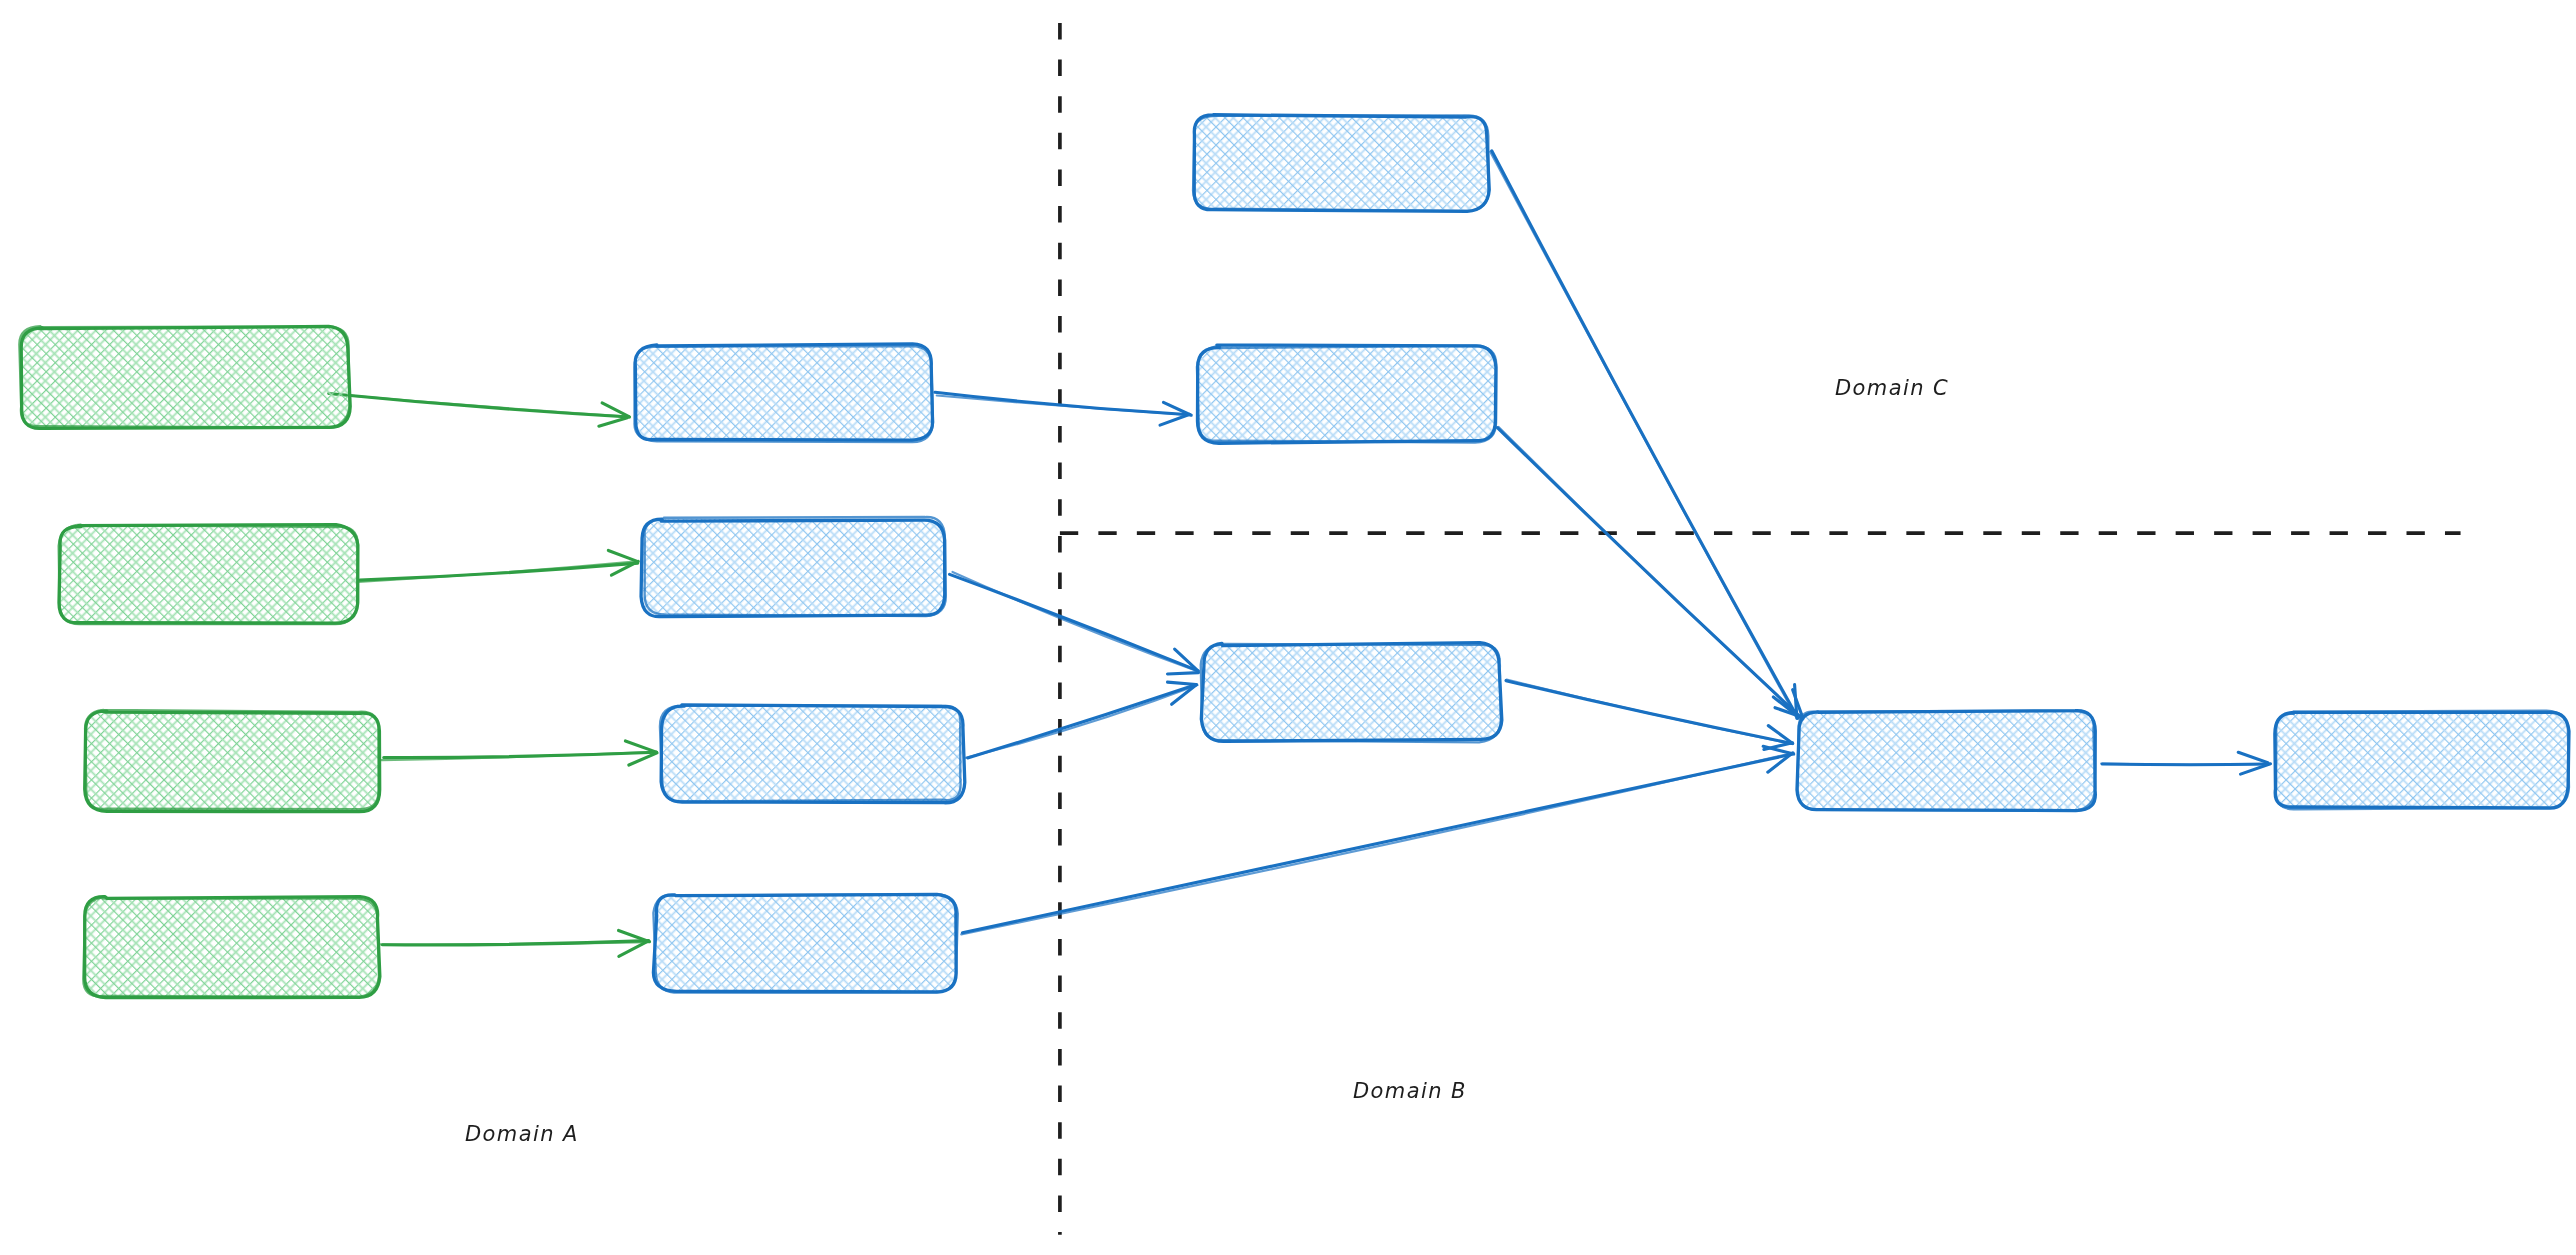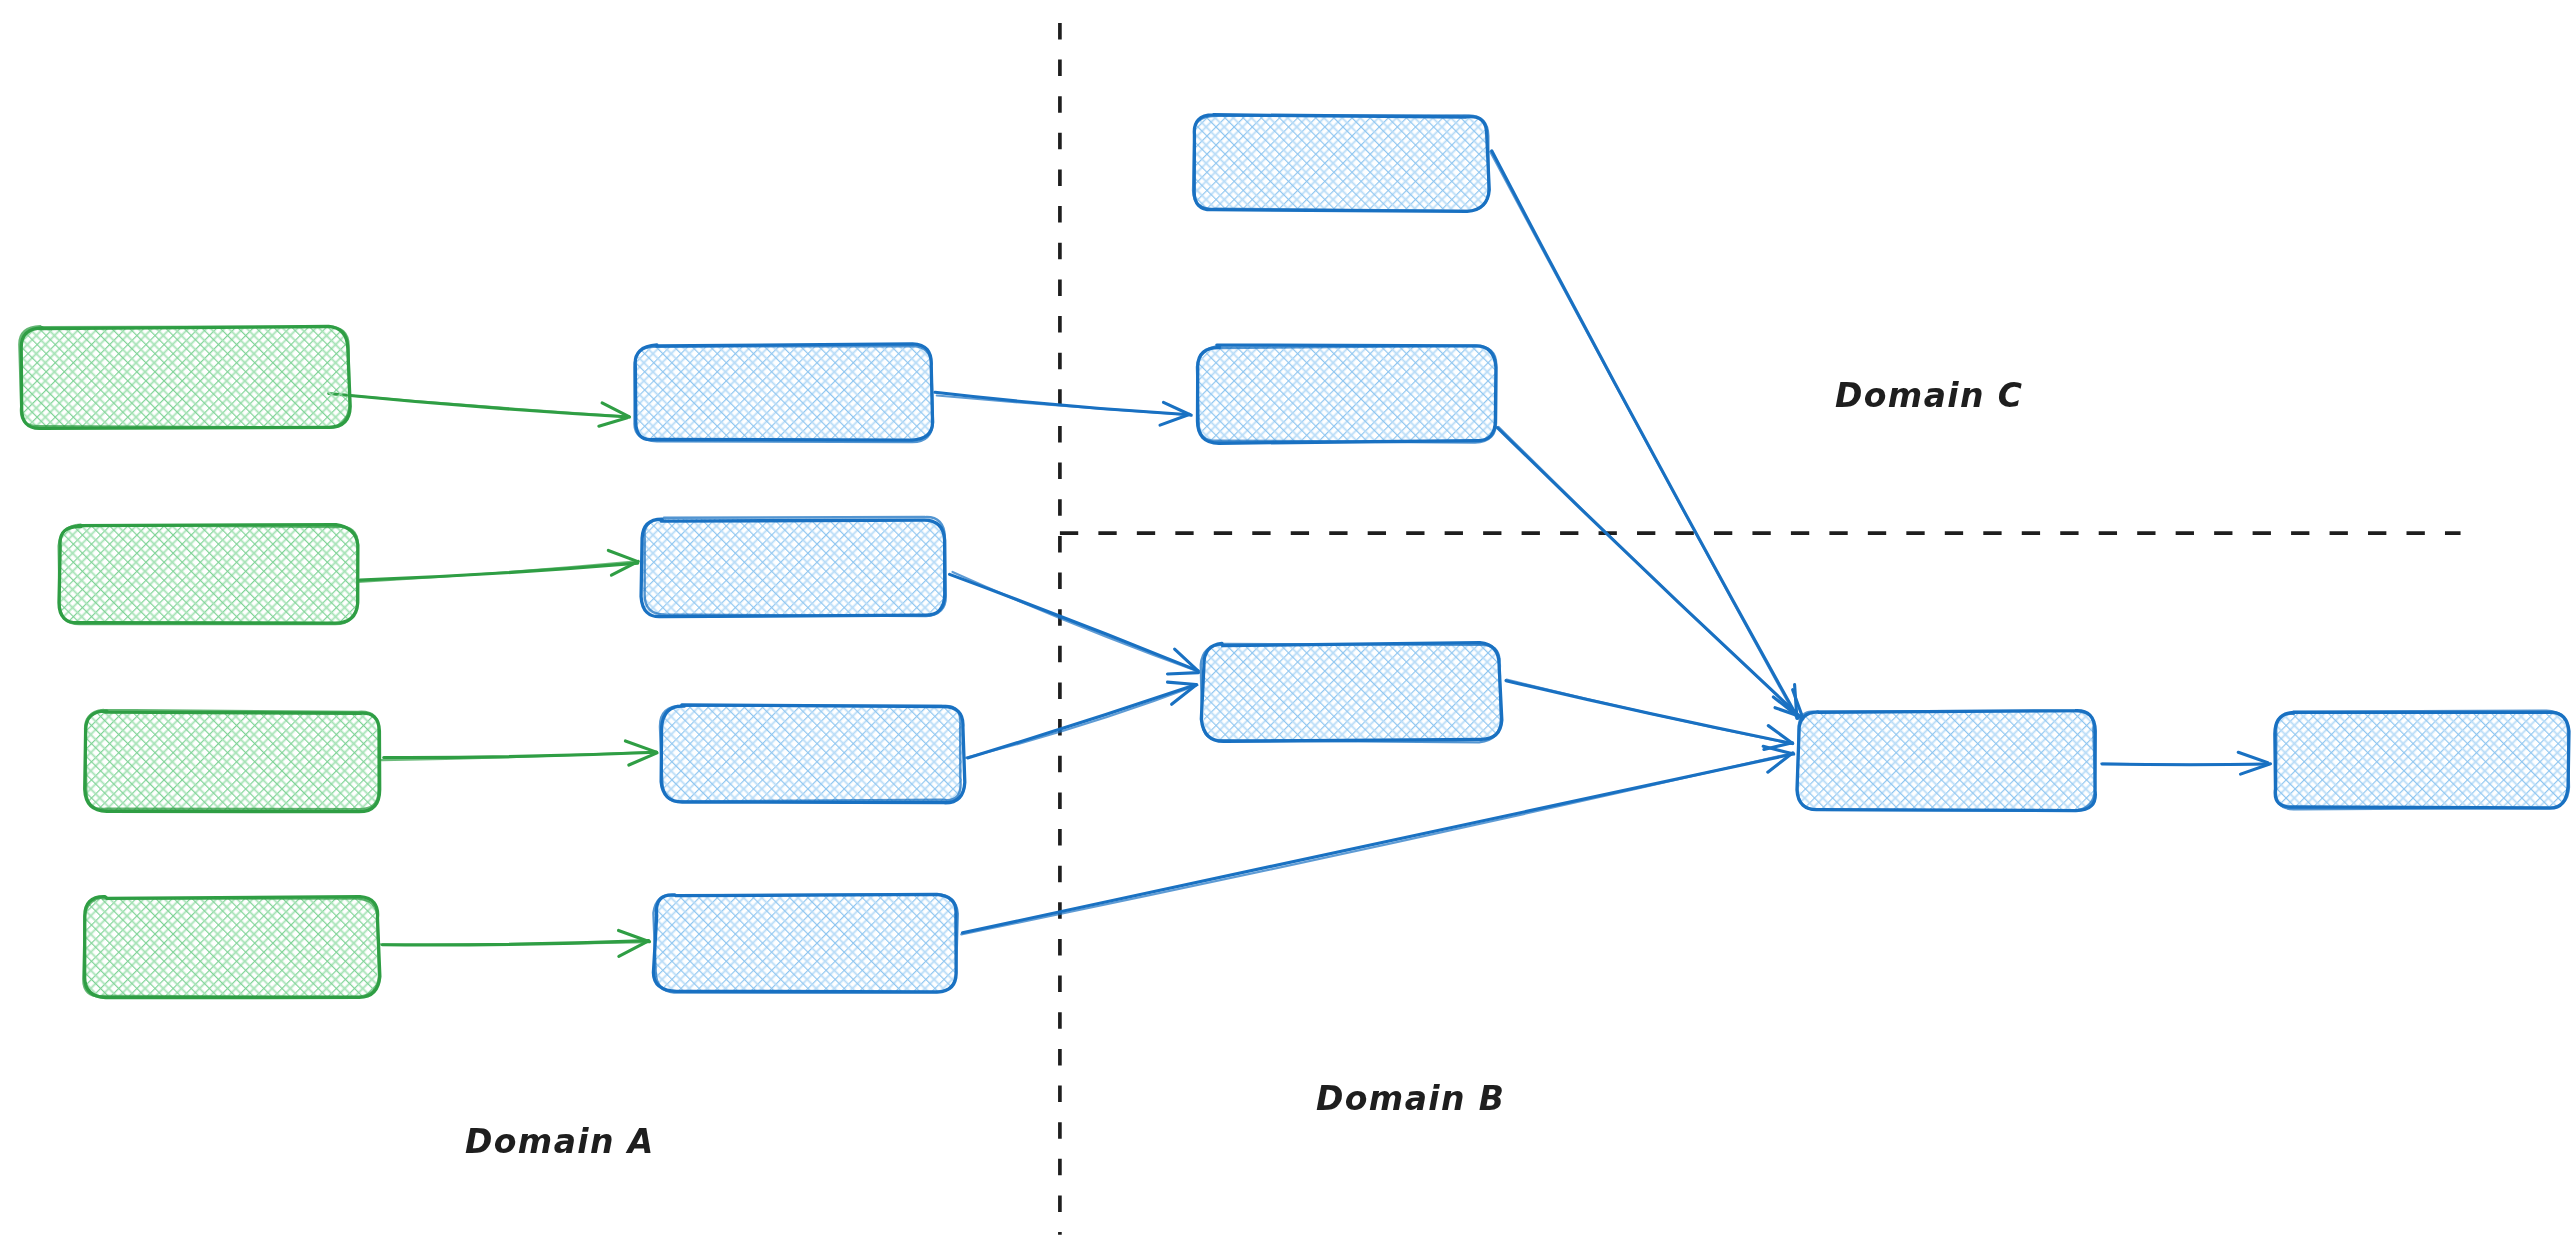--- a/index.html
+++ b/index.html
@@ -1,20 +1,20 @@
 <!DOCTYPE html>
 <html style="font-size:14.7px"><head>
 <meta charset="utf-8">
 <style>
   html,body{margin:0;padding:0;background:#ffffff;}
   body{width:2576px;height:1255px;overflow:hidden;font-family:"DejaVu Sans",sans-serif;}
   #stage{position:relative;width:2576px;height:1255px;background:#fff;}
   svg#canvas{position:absolute;left:0;top:0;width:2576px;height:1255px;}
-  .dlabel{position:absolute;font-family:"DejaVu Sans",sans-serif;font-size:33px;color:#1e1e1e;
-          letter-spacing:1.4px;font-style:italic;font-weight:700;white-space:nowrap;}
+  .dlabel{position:absolute;font-family:"DejaVu Sans",sans-serif;font-size:21px;color:#1e1e1e;
+          letter-spacing:1.4px;font-style:italic;font-weight:400;white-space:nowrap;}
 </style>
 </head>
 <body>
 
 <div id="stage">
   <svg id="canvas" viewBox="0 0 2812 1370" xmlns="http://www.w3.org/2000/svg">
     <defs>
       <pattern id="hatch-green" width="14" height="14" patternUnits="userSpaceOnUse" patternTransform="rotate(45)">
         <rect width="14" height="14" fill="none"></rect>
         <line x1="0" y1="0" x2="0" y2="14" stroke="#7fd396" stroke-width="2.6"></line>
@@ -269,17 +269,17 @@
           <rect x="2483" y="777" width="320" height="105" fill="url(#hatch-blue)" clip-path="url(#clip-c2)"></rect>
           <rect x="2483" y="777" width="320" height="105" fill="url(#hatch-blue2)" clip-path="url(#clip-c2)"></rect>
           <path d="M 2503.3912061902693 777.6419068610761 L 2781.62520970609 777.7440787283238 Q 2802.2525401354765 776.12705303845 2804.3661028746515 798.1454779941123 L 2803.365426731016 858.8874938386027 Q 2801.2889770792794 883.7309366980102 2781.214532372076 882.0546785317827 L 2504.3903925597665 880.7335944026242 Q 2481.2303051616063 882.8571717141662 2483.954799417965 861.2592370023485 L 2483.2786111407913 801.3671743039507 Q 2483.2155605670064 778.5108450632076 2503.786112707015 777.8116929749492 Z" fill="none" stroke="#1971c2" stroke-width="3.6" stroke-linecap="round" stroke-linejoin="round" opacity="1"></path>
           <path d="M 2503.4233924337664 776.8488634307403 L 2779.7503101687876 775.7917501952033 Q 2804.1419280058703 776.872020101035 2803.206932457723 799.6072395370808 L 2804.338716486562 859.2178433061111 Q 2803.3773618496953 881.3909129298758 2782.0928586277178 881.8653508281801 L 2503.8355336150153 883.3485822079238 Q 2482.34790143976 883.202064935537 2484.685081968084 861.0209736037534 L 2484.836044734623 798.7199474411551 Q 2483.8627458291126 776.9592526504305 2504.166214856226 779.3416081987787 Z" fill="none" stroke="#1971c2" stroke-width="2.6" stroke-linecap="round" stroke-linejoin="round" opacity="0.75"></path>
         </g>
       </g>
   </svg>
 
   <div id="labels-layer">
       <div class="dlabel" style="left: 465px; top: 1074px; color: rgb(30, 30, 30); margin-top: 48px;">Domain A</div>
-      <div class="dlabel" style="left: 1316px; top: 1079px; color: rgb(30, 30, 30);">Domain B</div>
+      <div class="dlabel" style="left: 1353px; top: 1079px; color: rgb(30, 30, 30);">Domain B</div>
       <div class="dlabel" style="left: 1835px; top: 376px; color: rgb(30, 30, 30);">Domain C</div>
     </div>
 </div>
 
 
 </body></html>

